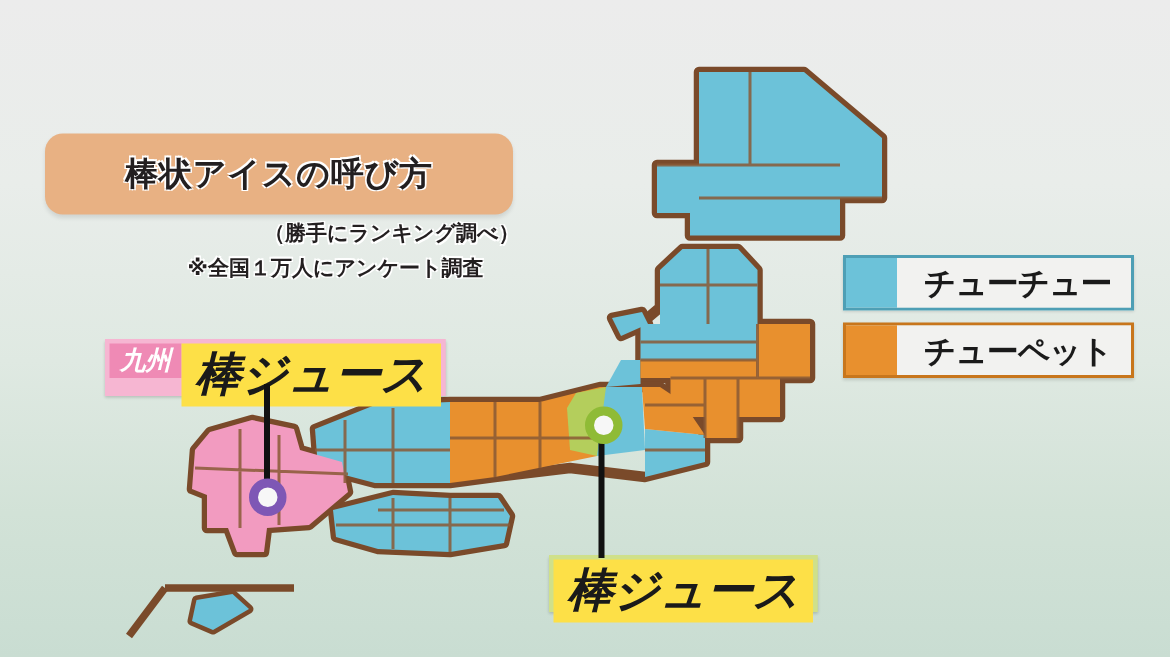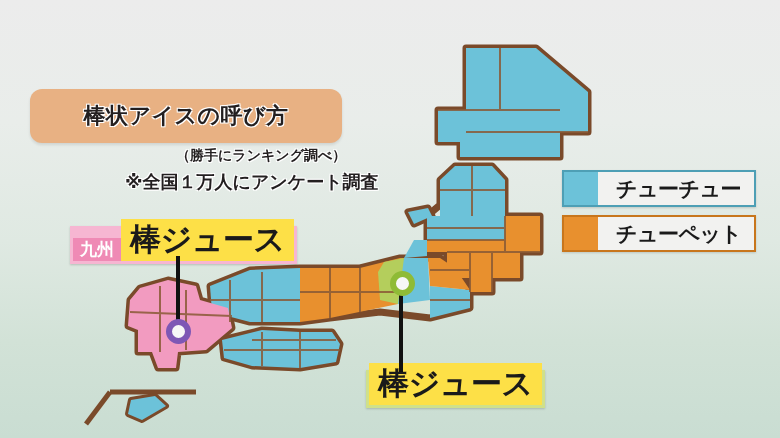--- a/index.html
+++ b/index.html
@@ -22,42 +22,42 @@
   #title-pill .tx{
     font-size:22px;font-weight:bold;color:#231f20;letter-spacing:.5px;
     text-shadow:1px 1px 0 #fff,-1px 1px 0 #fff,1px -1px 0 #fff,-1px -1px 0 #fff;
     white-space:nowrap;
   }
   .subline{
     position:absolute;font-weight:bold;color:#231f20;white-space:nowrap;
     text-shadow:1px 1px 0 #fff,-1px 1px 0 #fff,1px -1px 0 #fff,-1px -1px 0 #fff;
   }
   #sub1{left:176px;top:147px;font-size:14px;}
-  #sub2{left:125px;top:170px;font-size:18px;}
+  #sub2{left:125px;top:170px;font-size:14px;}
 
   
   #legend{position:absolute;left:562px;top:170px;width:194px;}
   .legend-row{
     display:flex;align-items:stretch;height:33px;margin-bottom:8px;
     box-shadow:0 1px 2px rgba(0,0,0,.15);
   }
   .legend-row .sw{width:34px;flex:0 0 34px;}
   .legend-row .lb{
     flex:1;background:#f2f2f0;display:flex;align-items:center;
     padding-left:18px;font-size:21px;font-weight:bold;color:#1a1a1a;
     letter-spacing:-.5px;white-space:nowrap;
   }
   #legend-row-0 .sw{background:#6cc2d9;}
   #legend-row-0{border:2px solid #4e9fb5;}
   #legend-row-1 .sw{background:#e8902e;}
   #legend-row-1{border:2px solid #c8761c;}
 
   
-  .callout{position:absolute;display:flex;align-items:flex-end;height:32px;
-           box-shadow:0 1px 2px rgba(0,0,0,.18);}
+  .callout{position:absolute;display:flex;align-items:flex-start;height:32px;
+           box-shadow:0 1px 2px rgba(0,0,0,.18);font-style:italic;}
   .callout .tag{
     display:flex;align-items:center;justify-content:center;
     padding:0 7px;font-size:17px;font-weight:bold;color:#fff;white-space:nowrap;
   }
   .callout .nm{
     display:flex;align-items:center;padding:0 9px;background:#fde047;
     font-size:31px;font-weight:bold;color:#1a1a1a;letter-spacing:-.5px;white-space:nowrap;
   }
   #callout-kyushu{left:70px;top:226px;border:3px solid #f6b6d2;background:#f6b6d2;}
   #callout-kyushu .tag{background:#ef8ab5;}

